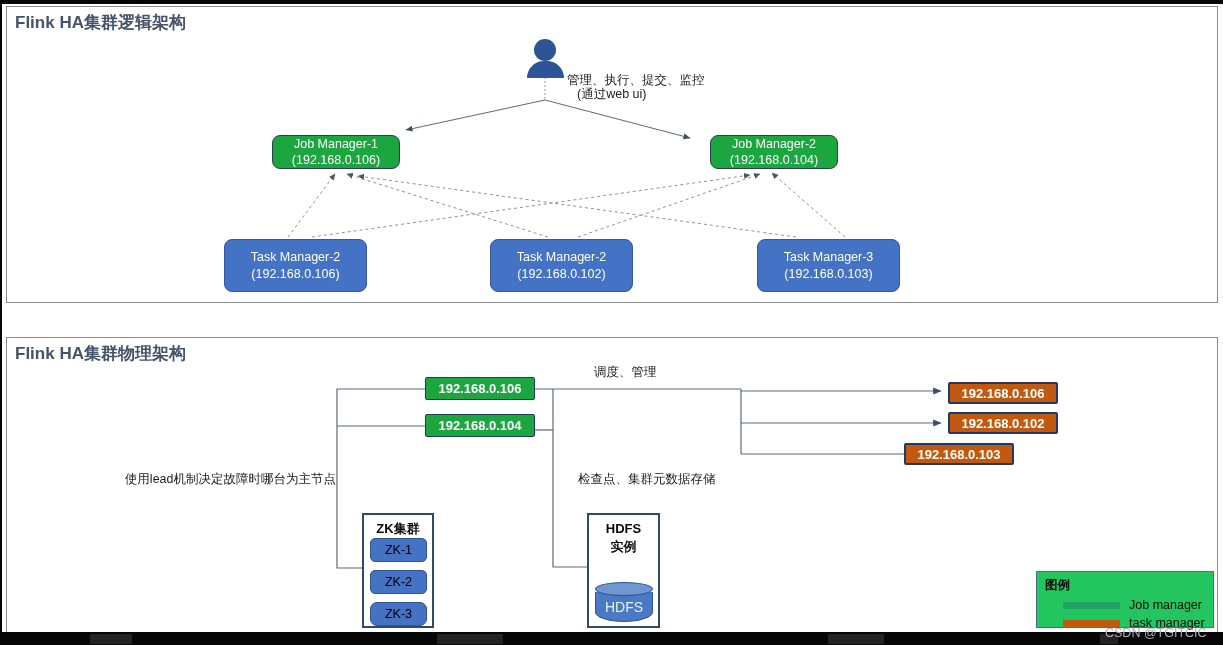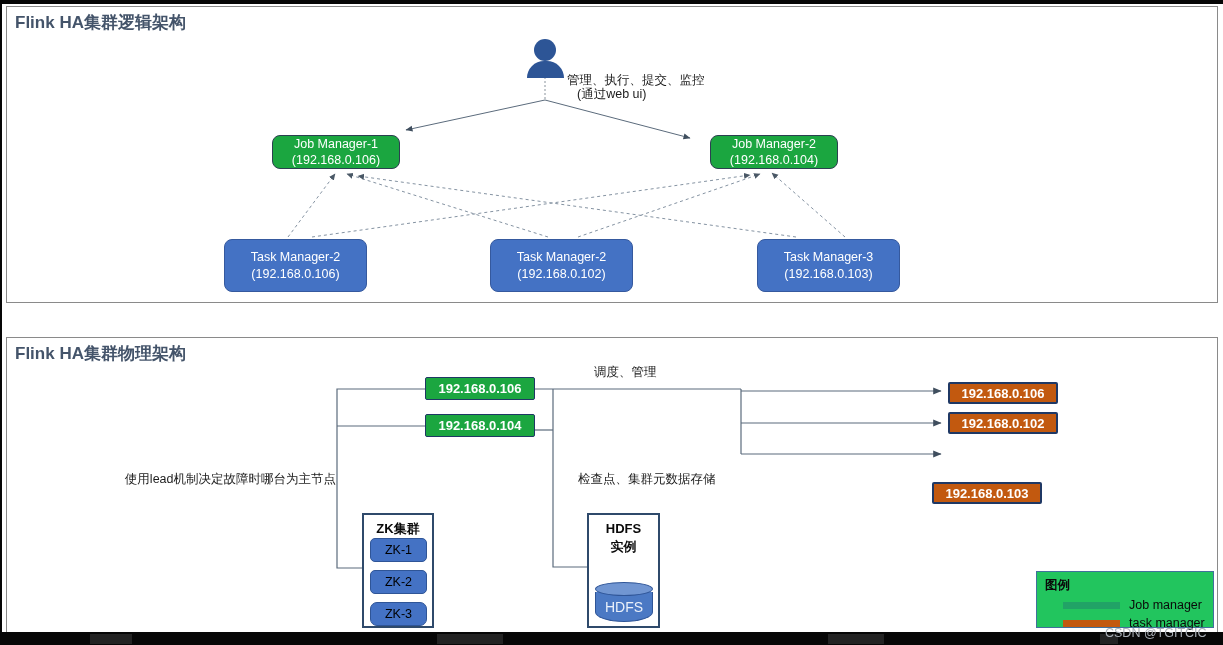--- a/index.html
+++ b/index.html
@@ -117,21 +117,21 @@
 
   <div class="lbl" style="left:594px;top:364px;">调度、管理</div>
   <div class="lbl" style="left:120px;top:471px;width:216px;text-align:right;">使用lead机制决定故障时哪台为主节点</div>
   <div class="lbl" style="left:578px;top:471px;">检查点、集群元数据存储</div>
 
   <div class="node gnode" style="left:425px;top:377px;">192.168.0.106</div>
   <div class="node gnode" style="left:425px;top:414px;">192.168.0.104</div>
 
   <div class="node onode" style="left:948px;top:382px;">192.168.0.106</div>
   <div class="node onode" style="left:948px;top:412px;">192.168.0.102</div>
-  <div class="node onode" style="left:932px;top:443px;margin-top:39px;">192.168.0.103</div>
+  <div class="node onode" style="left:904px;top:443px;">192.168.0.103</div>
 
   <div class="container-box" style="left:362px;top:513px;width:72px;height:115px;">
     <div class="container-title">ZK集群</div>
   </div>
   <div class="zk-item" style="left:370px;top:538px;">ZK-1</div>
   <div class="zk-item" style="left:370px;top:570px;">ZK-2</div>
   <div class="zk-item" style="left:370px;top:602px;border-radius:7px;">ZK-3</div>
 
   <div class="container-box" style="left:587px;top:513px;width:73px;height:115px;">
     <div class="container-title">

